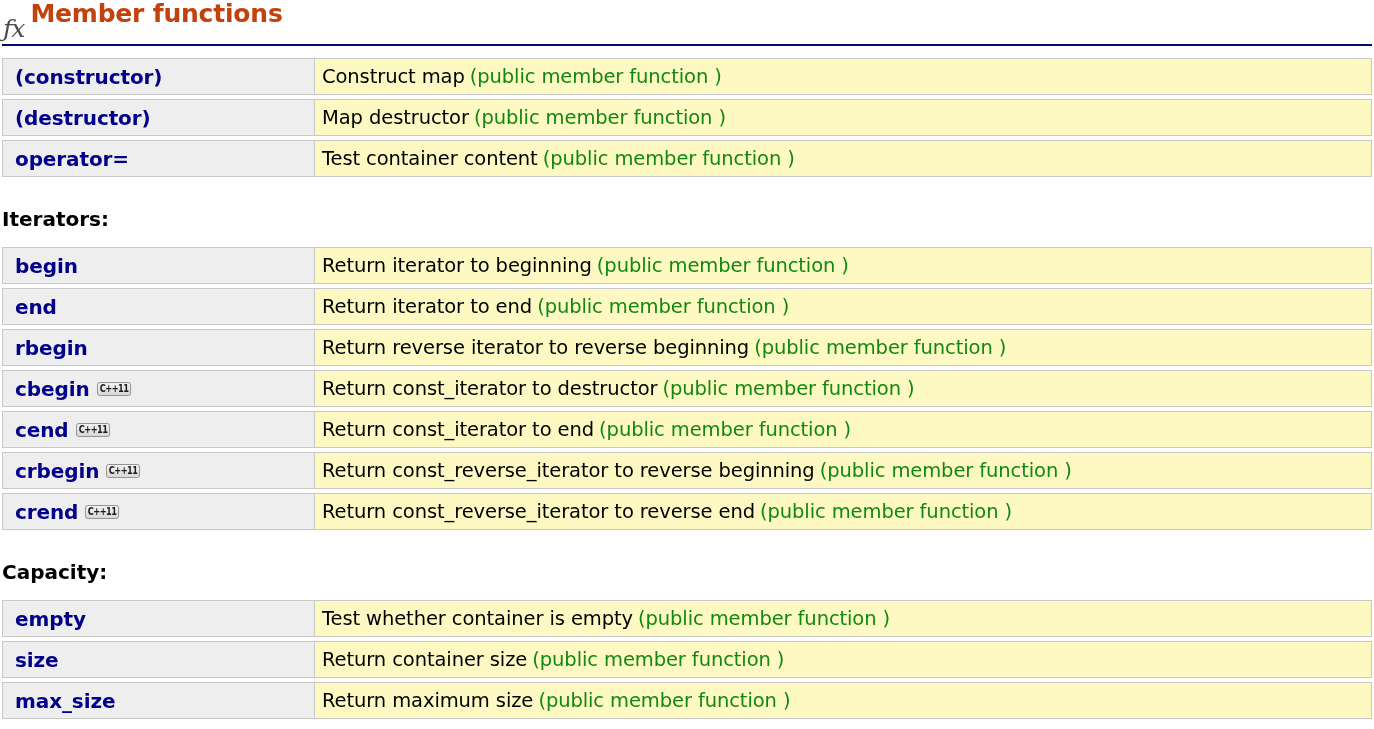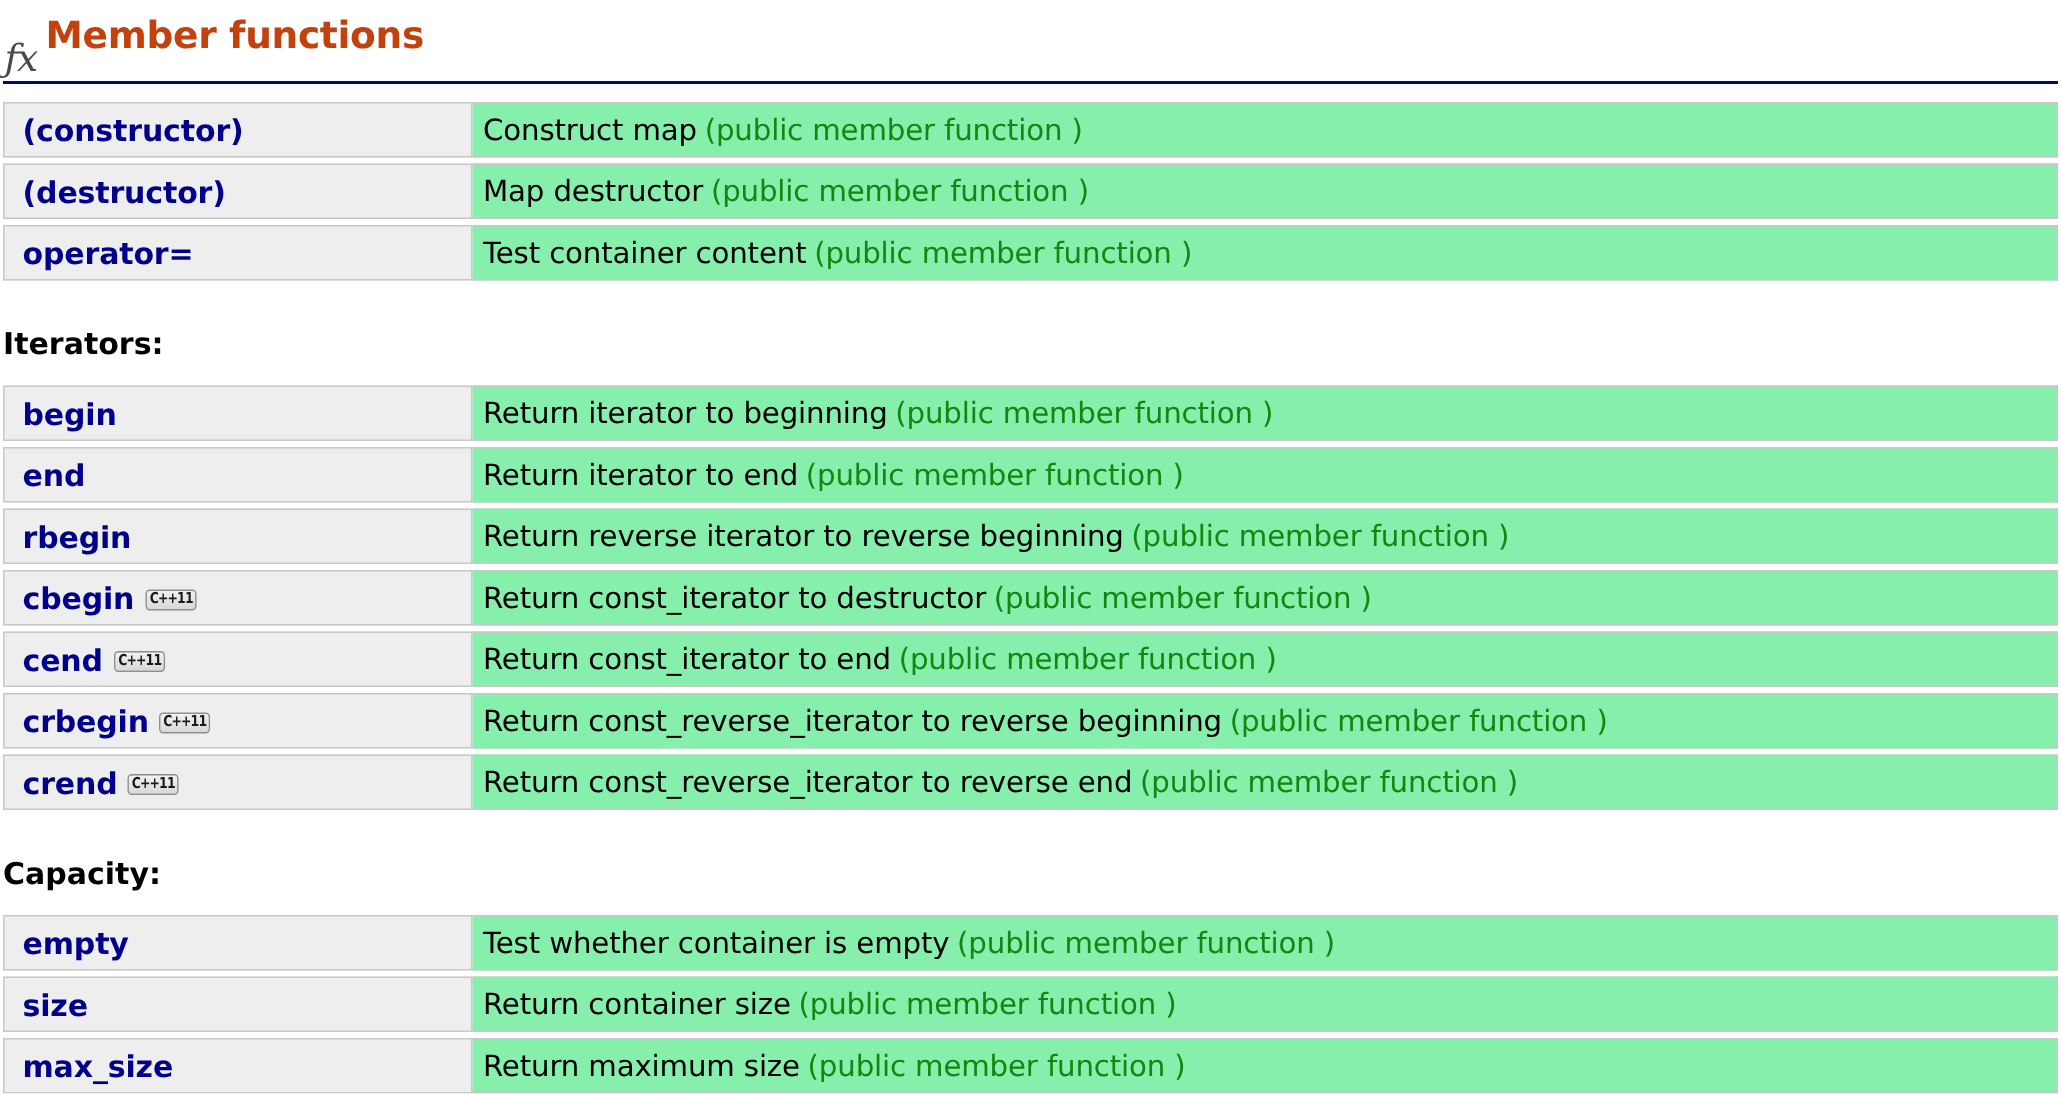--- a/index.html
+++ b/index.html
@@ -12,21 +12,21 @@
     height: 729px;
     font-family: "DejaVu Sans", sans-serif;
     color: #000000;
     overflow: hidden;
   }
 
   
   .page-header {
     position: relative;
     height: 42px;
-    margin: 14px 2px 0 2px;
+    margin: 4px 2px 0 2px;
     border-bottom: 2px solid #000a6b;
     display: flex;
     align-items: flex-end;
     padding-bottom: 1px;
     box-sizing: border-box;
   }
   .fx-icon {
     font-family: "DejaVu Serif", serif;
     font-style: italic;
     font-size: 25px;
@@ -74,21 +74,21 @@
     box-sizing: border-box;
   }
   td.col-name {
     width: 313px;
     background: #eeeeee;
     padding-left: 12px;
     white-space: nowrap;
     border-right: 1px solid #c8c8c8;
   }
   td.col-desc {
-    background: #86efac;
+    background: #fef9c3;
     padding-left: 7px;
     border-left: none;
     white-space: nowrap;
   }
 
   .fn-link {
     color: #00008B;
     font-weight: bold;
     font-size: 20px;
     text-decoration: none;

